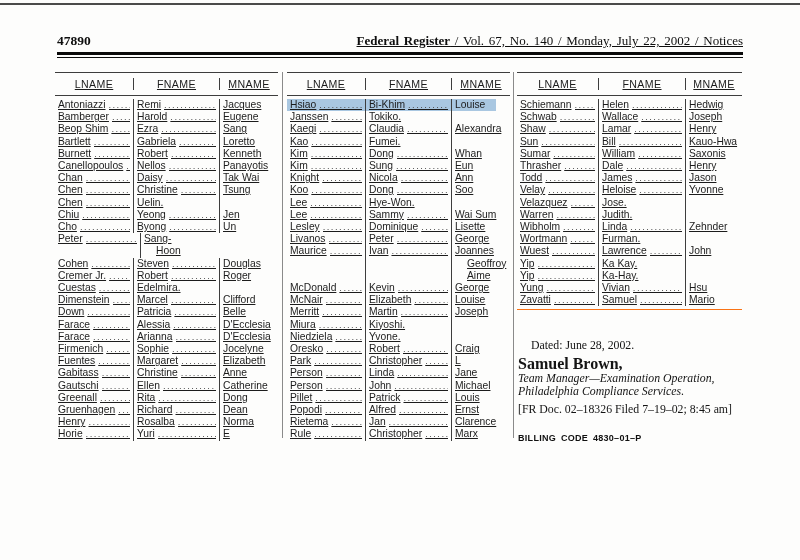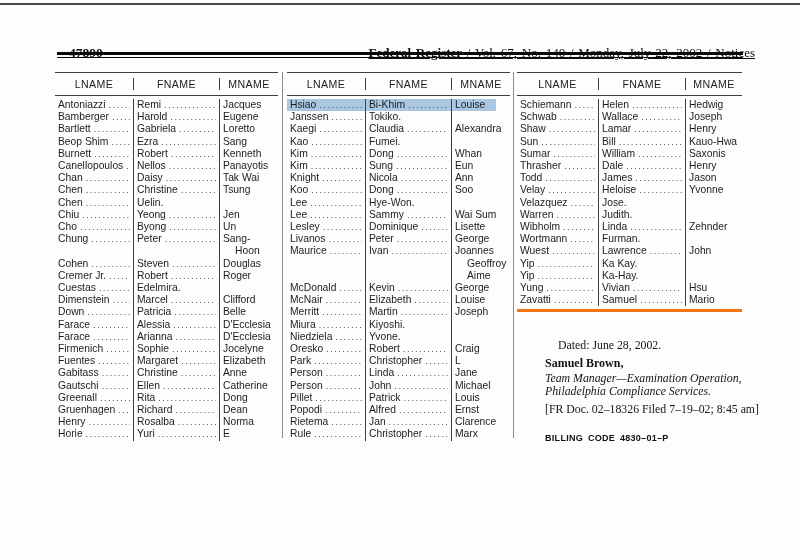--- a/index.html
+++ b/index.html
@@ -4,42 +4,42 @@
 <style>
   html,body{margin:0;padding:0;}
   body{width:800px;height:560px;background:#fdfdfc;position:relative;overflow:hidden;
        font-family:"Liberation Sans",sans-serif;color:#1a1a1a;}
   .page{position:absolute;inset:0;}
 
   
   .top-edge{position:absolute;top:3px;left:0;width:800px;height:2px;background:#4a4a4a;}
 
   
-  .running-head{position:absolute;top:45px;left:57px;width:686px;height:16px;
-                font-family:"Liberation Serif",serif;font-size:13px;color:#0e0e0e;margin-left:12px;}
+  .running-head{position:absolute;top:33px;left:57px;width:686px;height:16px;
+                font-family:"Liberation Serif",serif;font-size:13px;color:#0e0e0e;}
   .pgnum{position:absolute;left:0;top:0;font-weight:bold;font-size:13.5px;}
   .rh-title{display:block;text-align:right;word-spacing:1.5px;text-decoration:underline;}
   .rh-title b{font-weight:bold;}
   .head-rule{position:absolute;top:52px;left:57px;width:686px;height:1.5px;
              border-top:3.5px solid #0a0a0a;border-bottom:1px solid #0a0a0a;}
 
   
   .gutter-rule{position:absolute;top:72px;height:366px;width:1px;background:#8a8a8a;}
   .g1{left:282px;} .g2{left:513px;}
 
   
-  .fr-table{position:absolute;top:72px;font-size:10.3px;line-height:12.2px;color:#1c1c1c;}
+  .fr-table{position:absolute;top:72px;font-size:10.3px;line-height:12.2px;color:#1c1c1c;text-decoration:underline;}
   .t1{left:55px;width:223px;}
   .t2{left:287px;width:223px;}
   .t3{left:517px;width:225px;}
   .thead{display:flex;align-items:center;height:22px;
          border-top:1.5px solid #3d3d3d;border-bottom:1px solid #3d3d3d;}
   .th{box-sizing:border-box;text-align:center;font-size:10.6px;letter-spacing:.4px;}
   .tbody{padding-top:3px;}
-  .t3 .tbody{border-bottom:3px solid #f97316;padding-bottom:3px;}
+  .t3 .tbody{border-bottom:1px solid #f97316;padding-bottom:3px;}
   .tr{display:flex;}
   .td{box-sizing:border-box;padding:0 2px 0 3px;min-width:0;}
   .t1 .c0,.t2 .c0{width:79px;} .t1 .c1,.t2 .c1{width:86px;} .t1 .c2,.t2 .c2{width:58px;}
   .t3 .c0{width:82px;} .t3 .c1{width:87px;} .t3 .c2{width:56px;}
   .c0,.c1{border-right:1px solid #3d3d3d;}
 
   .lline{display:flex;white-space:nowrap;}
   .nm{flex:0 0 auto;}
   .dots{flex:1 1 0;min-width:0;overflow:hidden;white-space:nowrap;
         margin:0 1px 0 3px;color:#4c4c4c;}
@@ -47,24 +47,24 @@
                letter-spacing:1.4px;font-size:9.5px;}
   .mline{white-space:nowrap;}
   .mline.cont{padding-left:12px;}
 
   
   .tr.hl .td0,.tr.hl .td1{background:var(--hl,#a9c7e1);}
   .hlspan{background:var(--hl,#a9c7e1);display:inline-block;
           margin-left:-3px;padding-left:3px;padding-right:11px;}
 
   
-  .sig-block{position:absolute;left:545px;top:339px;width:232px;
+  .sig-block{position:absolute;left:518px;top:339px;width:232px;
              font-family:"Liberation Serif",serif;font-size:11.8px;line-height:13.8px;color:#141414;}
   .dated{text-indent:13px;margin-bottom:4px;}
-  .signer{font-weight:bold;font-size:12px;margin-bottom:1px;}
+  .signer{font-weight:bold;font-size:16px;margin-bottom:1px;}
   .sig-title{font-style:italic;}
   .frdoc{margin-top:4px;}
   .billing{margin-top:15px;font-family:"Liberation Sans",sans-serif;font-weight:bold;
            font-size:9px;letter-spacing:.3px;word-spacing:2px;color:#101010;}
 </style>
 </head>
 <body>
 
 <div class="page">
 
@@ -116,54 +116,54 @@
               <span class="dots"></span>
             </div>
           </div>
           <div class="td c2 td2">
             <div class="mline">Eugene</div>
           </div>
         </div>
         <div class="tr">
           <div class="td c0 td0">
             <div class="lline">
+              <span class="nm">Beop Shim</span>
+              <span class="dots"></span>
+            </div>
+          </div>
+          <div class="td c1 td1">
+            <div class="lline">
+              <span class="nm">Ezra</span>
+              <span class="dots"></span>
+            </div>
+          </div>
+          <div class="td c2 td2">
+            <div class="mline">Sang</div>
+          </div>
+        </div>
+        <div class="tr">
+          <div class="td c0 td0">
+            <div class="lline">
               <span class="nm">Bartlett</span>
               <span class="dots"></span>
             </div>
           </div>
           <div class="td c1 td1">
             <div class="lline">
               <span class="nm">Gabriela</span>
               <span class="dots"></span>
             </div>
           </div>
           <div class="td c2 td2">
             <div class="mline">Loretto</div>
           </div>
         </div>
         <div class="tr">
           <div class="td c0 td0">
             <div class="lline">
-              <span class="nm">Beop Shim</span>
-              <span class="dots"></span>
-            </div>
-          </div>
-          <div class="td c1 td1">
-            <div class="lline">
-              <span class="nm">Ezra</span>
-              <span class="dots"></span>
-            </div>
-          </div>
-          <div class="td c2 td2">
-            <div class="mline">Sang</div>
-          </div>
-        </div>
-        <div class="tr">
-          <div class="td c0 td0">
-            <div class="lline">
               <span class="nm">Burnett</span>
               <span class="dots"></span>
             </div>
           </div>
           <div class="td c1 td1">
             <div class="lline">
               <span class="nm">Robert</span>
               <span class="dots"></span>
             </div>
           </div>
@@ -264,26 +264,20 @@
             <div class="lline">
               <span class="nm">Byong</span>
               <span class="dots"></span>
             </div>
           </div>
           <div class="td c2 td2">
             <div class="mline">Un</div>
           </div>
         </div>
         <div class="tr">
-          <div class="td c0 td0">
-            <div class="lline">
-              <span class="nm">Chung</span>
-              <span class="dots"></span>
-            </div>
-          </div>
           <div class="td c1 td1">
             <div class="lline">
               <span class="nm">Peter</span>
               <span class="dots"></span>
             </div>
           </div>
           <div class="td c2 td2">
             <div class="mline">Sang-</div>
             <div class="mline cont">Hoon</div>
           </div>

